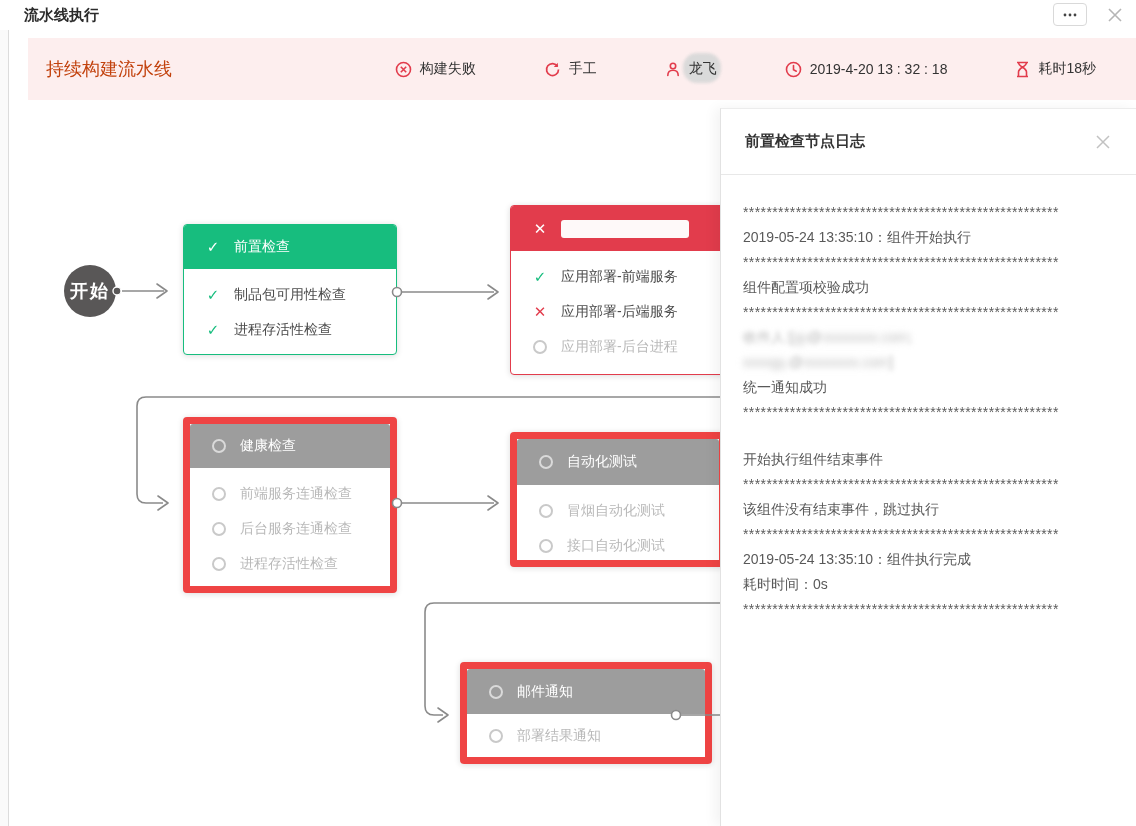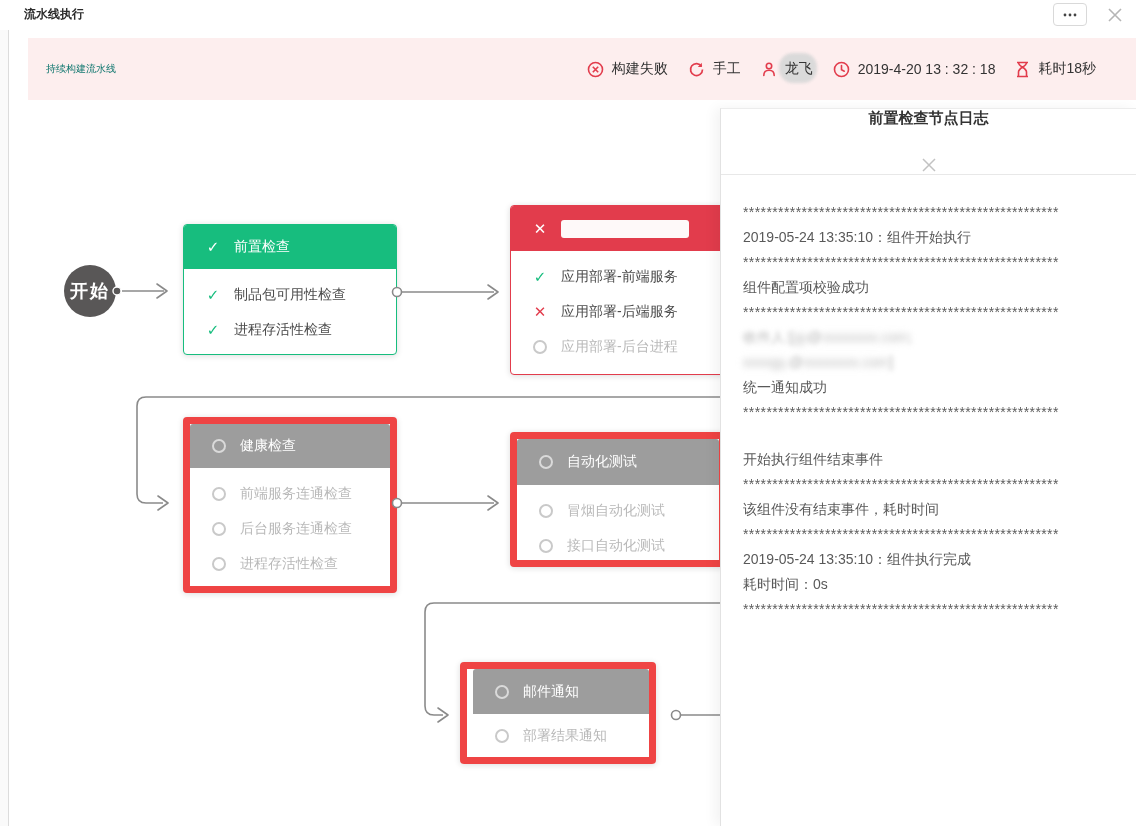--- a/index.html
+++ b/index.html
@@ -7,32 +7,32 @@
   body {
     font-family:"Liberation Sans","DejaVu Sans",sans-serif;
     background:#fff; position:relative; overflow:hidden; color:#333;
   }
   
   .left-strip { position:absolute; left:0; top:30px; bottom:0; width:9px;
     background:#fafafa; border-right:1px solid #dcdcdc; z-index:6; }
 
   
   .titlebar { position:absolute; left:9px; top:0; right:0; height:38px; background:#fff; z-index:7; }
-  .page-title { position:absolute; left:15px; top:6px; font-size:12px; font-weight:bold; color:#2b2b2b; }
+  .page-title { position:absolute; left:15px; top:6px; font-size:15px; font-weight:bold; color:#2b2b2b; }
   .more-btn { position:absolute; right:49px; top:3px; width:34px; height:23px;
     border:1px solid #d9d9d9; border-radius:4px; background:#fff; display:flex;
     align-items:center; justify-content:center; cursor:pointer; }
   .win-close { position:absolute; right:10px; top:4px; width:22px; height:22px;
     display:flex; align-items:center; justify-content:center; cursor:pointer; }
 
   
   .statusbar { position:absolute; left:28px; top:38px; right:0; height:62px;
     background:#fdeeee; display:flex; align-items:center; padding:0 40px 0 18px; z-index:7; }
-  .pipeline-name { font-size:10px; color:#0f766e; }
-  .meta { margin-left:auto; display:flex; align-items:center; gap:20px; }
+  .pipeline-name { font-size:18px; color:#c2410c; }
+  .meta { margin-left:auto; display:flex; align-items:center; gap:68px; }
   .meta-item { display:flex; align-items:center; gap:8px; font-size:14px; color:#333; }
   .meta-item svg { display:block; }
   .executor-wrap { position:relative; }
   .blur-blob { position:absolute; left:-6px; top:-7px; width:38px; height:30px;
     background:#d9d9d9; border-radius:14px; filter:blur(1.5px); opacity:.95; }
   .executor-text { position:relative;margin-top:7px; }
 
   
   .flow { position:absolute; inset:0; z-index:1; }
   .conn-svg { position:absolute; left:0; top:0; z-index:3; pointer-events:none; }
@@ -59,21 +59,21 @@
   .hd .ic.check, .hd .ic.cross { color:#fff; width:18px; }
   .ic.circle { width:14px; height:14px; border:2px solid #c9c9c9; border-radius:50%; margin:0 2px; }
   .hd .ic.circle { border-color:#dadada; }
   .title-blob { width:128px; height:18px; background:#fff; border-radius:3px; opacity:.97; }
 
   
   .panel { position:absolute; left:720px; top:108px; right:0; bottom:0; background:#fff;
     border-left:1px solid #e2e2e2; border-top:1px solid #ececec;
     box-shadow:-5px 0 12px rgba(0,0,0,.05); z-index:5; }
   .panel-hd { height:66px; display:flex; align-items:center; justify-content:space-between;
-    padding:0 24px; border-bottom:1px solid #e8e8e8;flex-direction:column; }
+    padding:0 24px; border-bottom:1px solid #e8e8e8; }
   .panel-title { font-size:15px; font-weight:bold; color:#333; }
   .panel-close { cursor:pointer; display:flex; }
   .log { padding:26px 24px 20px 22px; font-size:14px; color:#595959; line-height:22px;
     overflow:hidden; height:692px; }
   .log-line.stars { letter-spacing:.4px; white-space:nowrap; overflow:hidden; color:#5c5c5c; }
   .log-line.text { margin:3px 0; }
   .log-line.blank { height:22px; }
   .redacted { filter:blur(2.5px); color:#b8b8b8; }
 </style>
 </head>
@@ -213,21 +213,21 @@
         <span class="ic circle"></span>
         <span>冒烟自动化测试</span>
       </div>
       <div class="row pending">
         <span class="ic circle"></span>
         <span>接口自动化测试</span>
       </div>
     </div>
   </div>
 
-  <div class="node gray" style="left:460px;top:662px;width:196px;height:102px;padding-left:6px;">
+  <div class="node gray" style="left:460px;top:662px;width:252px;height:102px;">
     <div class="hd" style="height:45px;">
       <span class="ic circle"></span>
       <span>邮件通知</span>
     </div>
     <div class="bd" style="padding-top:4px;">
       <div class="row pending">
         <span class="ic circle"></span>
         <span>部署结果通知</span>
       </div>
     </div>
@@ -274,19 +274,19 @@
       <div class="log-line stars">******************************************************</div>
       <div class="log-line text">组件配置项校验成功</div>
       <div class="log-line stars">******************************************************</div>
       <div class="log-line redacted text"><span>收件人:[</span><span class="redacted">gy</span><span>@</span><span class="redacted">xxxxxxxx.com</span><span>;</span></div>
       <div class="log-line redacted text"><span class="redacted">xxxxgy,</span><span>@</span><span class="redacted">xxxxxxxx.com</span><span>]</span></div>
       <div class="log-line text">统一通知成功</div>
       <div class="log-line stars">******************************************************</div>
       <div class="log-line blank"></div>
       <div class="log-line text">开始执行组件结束事件</div>
       <div class="log-line stars">******************************************************</div>
-      <div class="log-line text">该组件没有结束事件，耗时时间</div>
+      <div class="log-line text">该组件没有结束事件，跳过执行</div>
       <div class="log-line stars">******************************************************</div>
       <div class="log-line text">2019-05-24 13:35:10：组件执行完成</div>
       <div class="log-line text">耗时时间：0s</div>
       <div class="log-line stars">******************************************************</div>
     </div>
 </div>
 
 </body></html>

